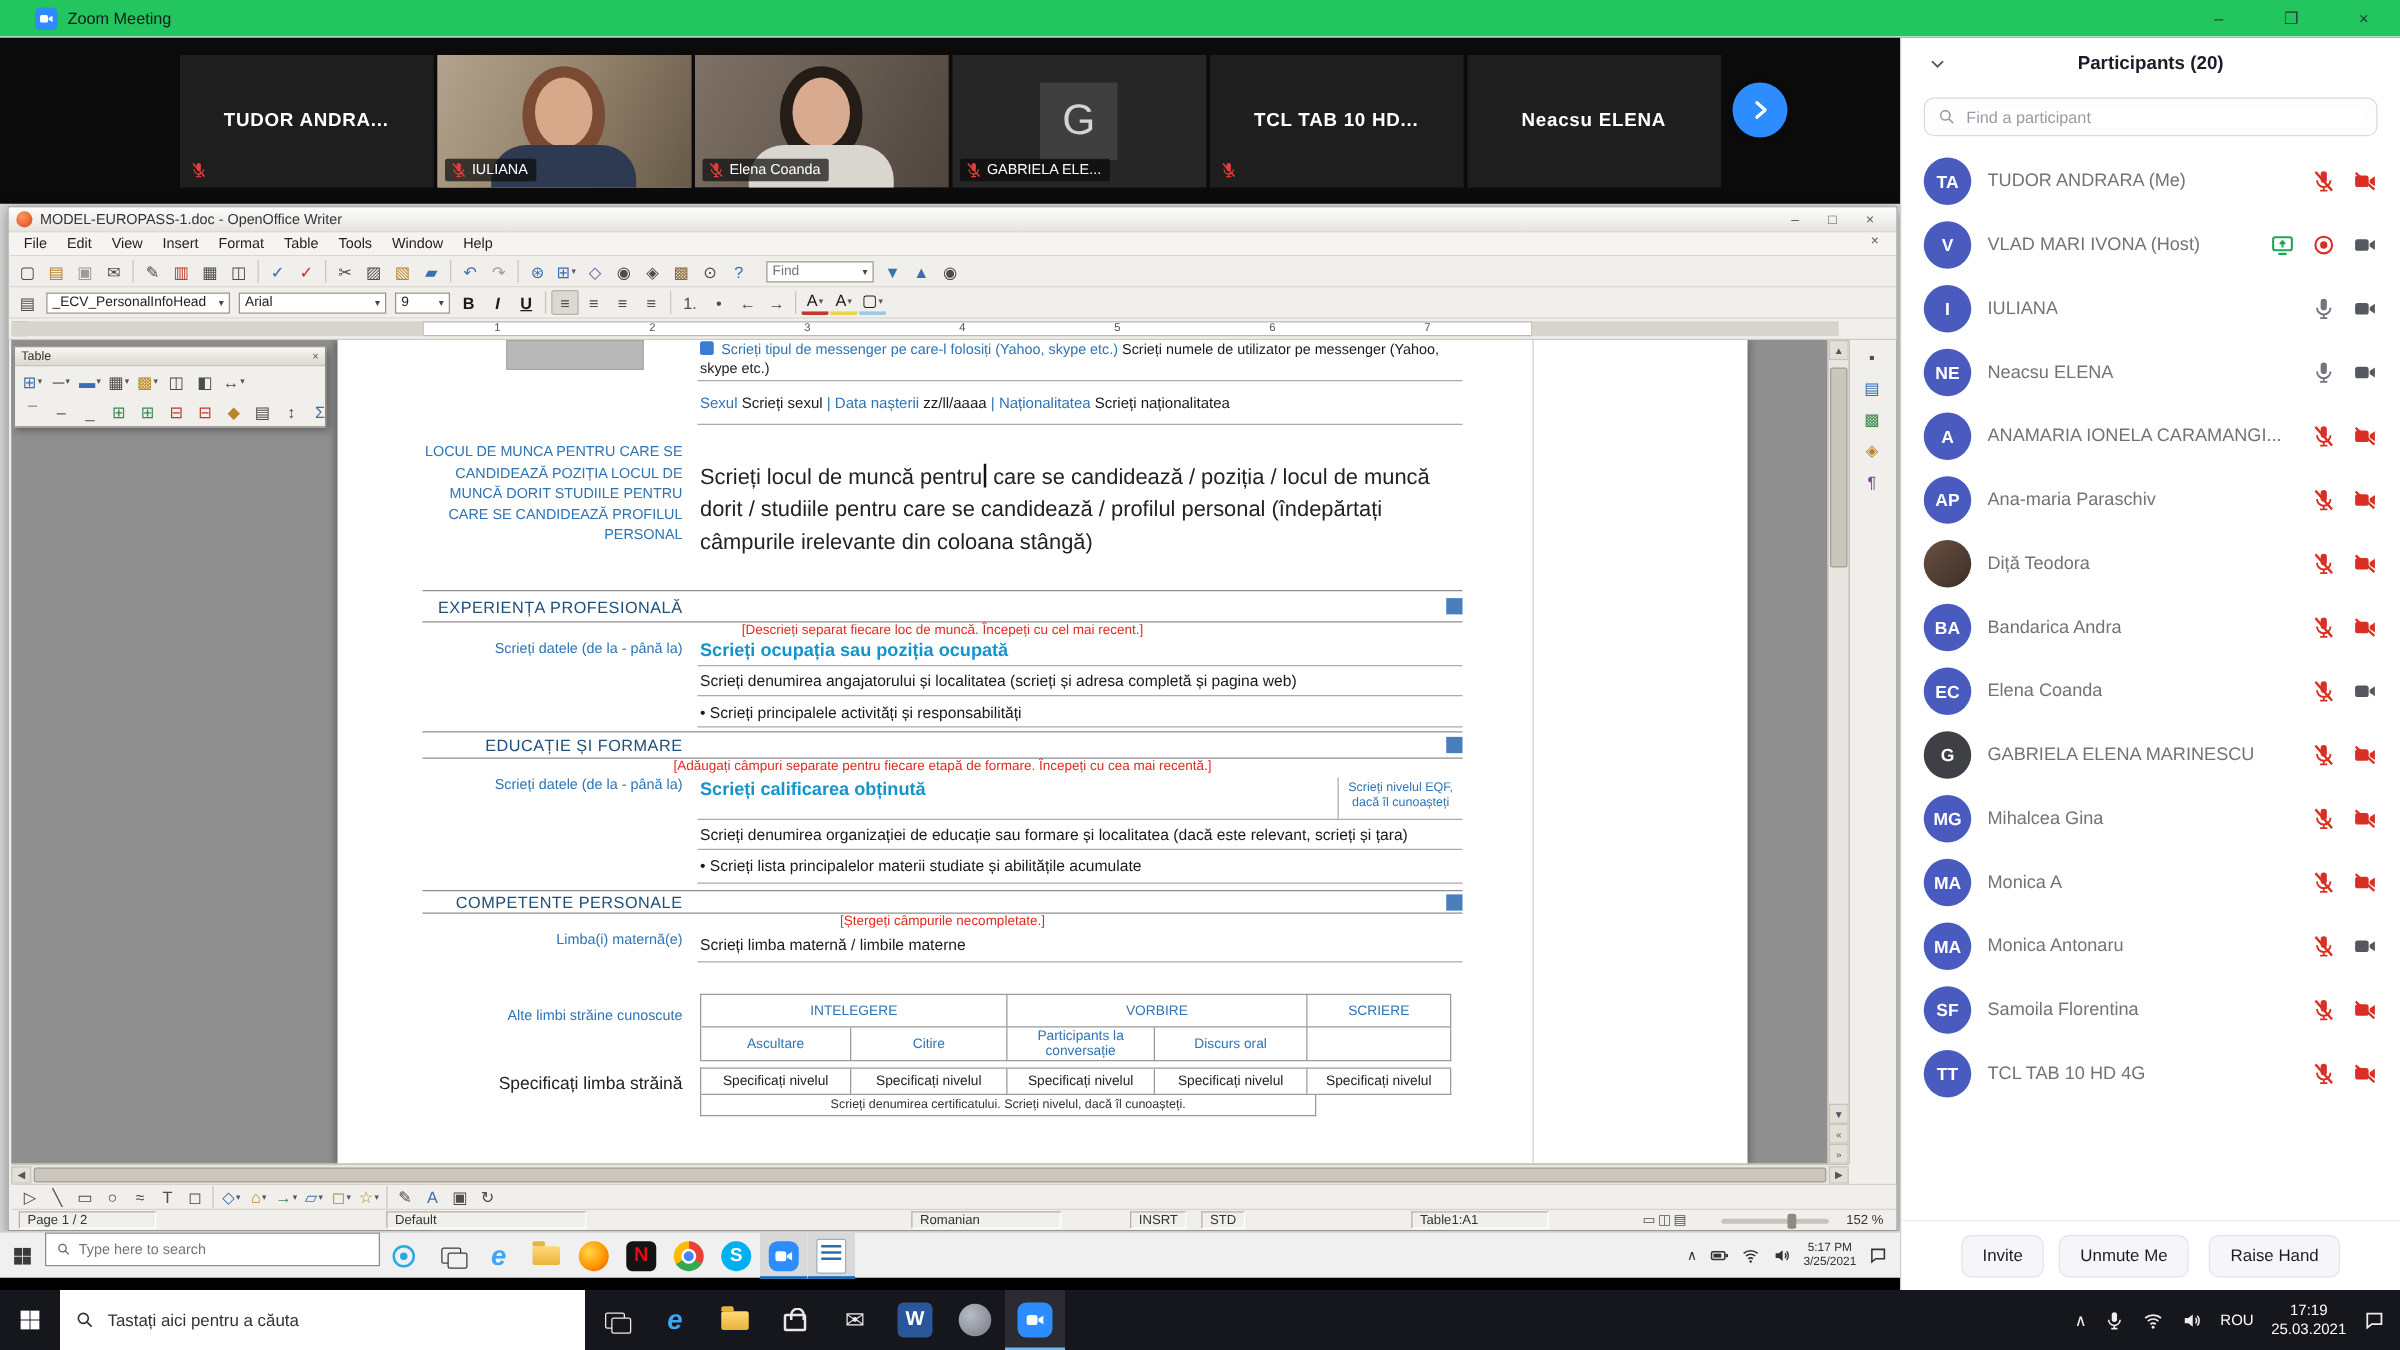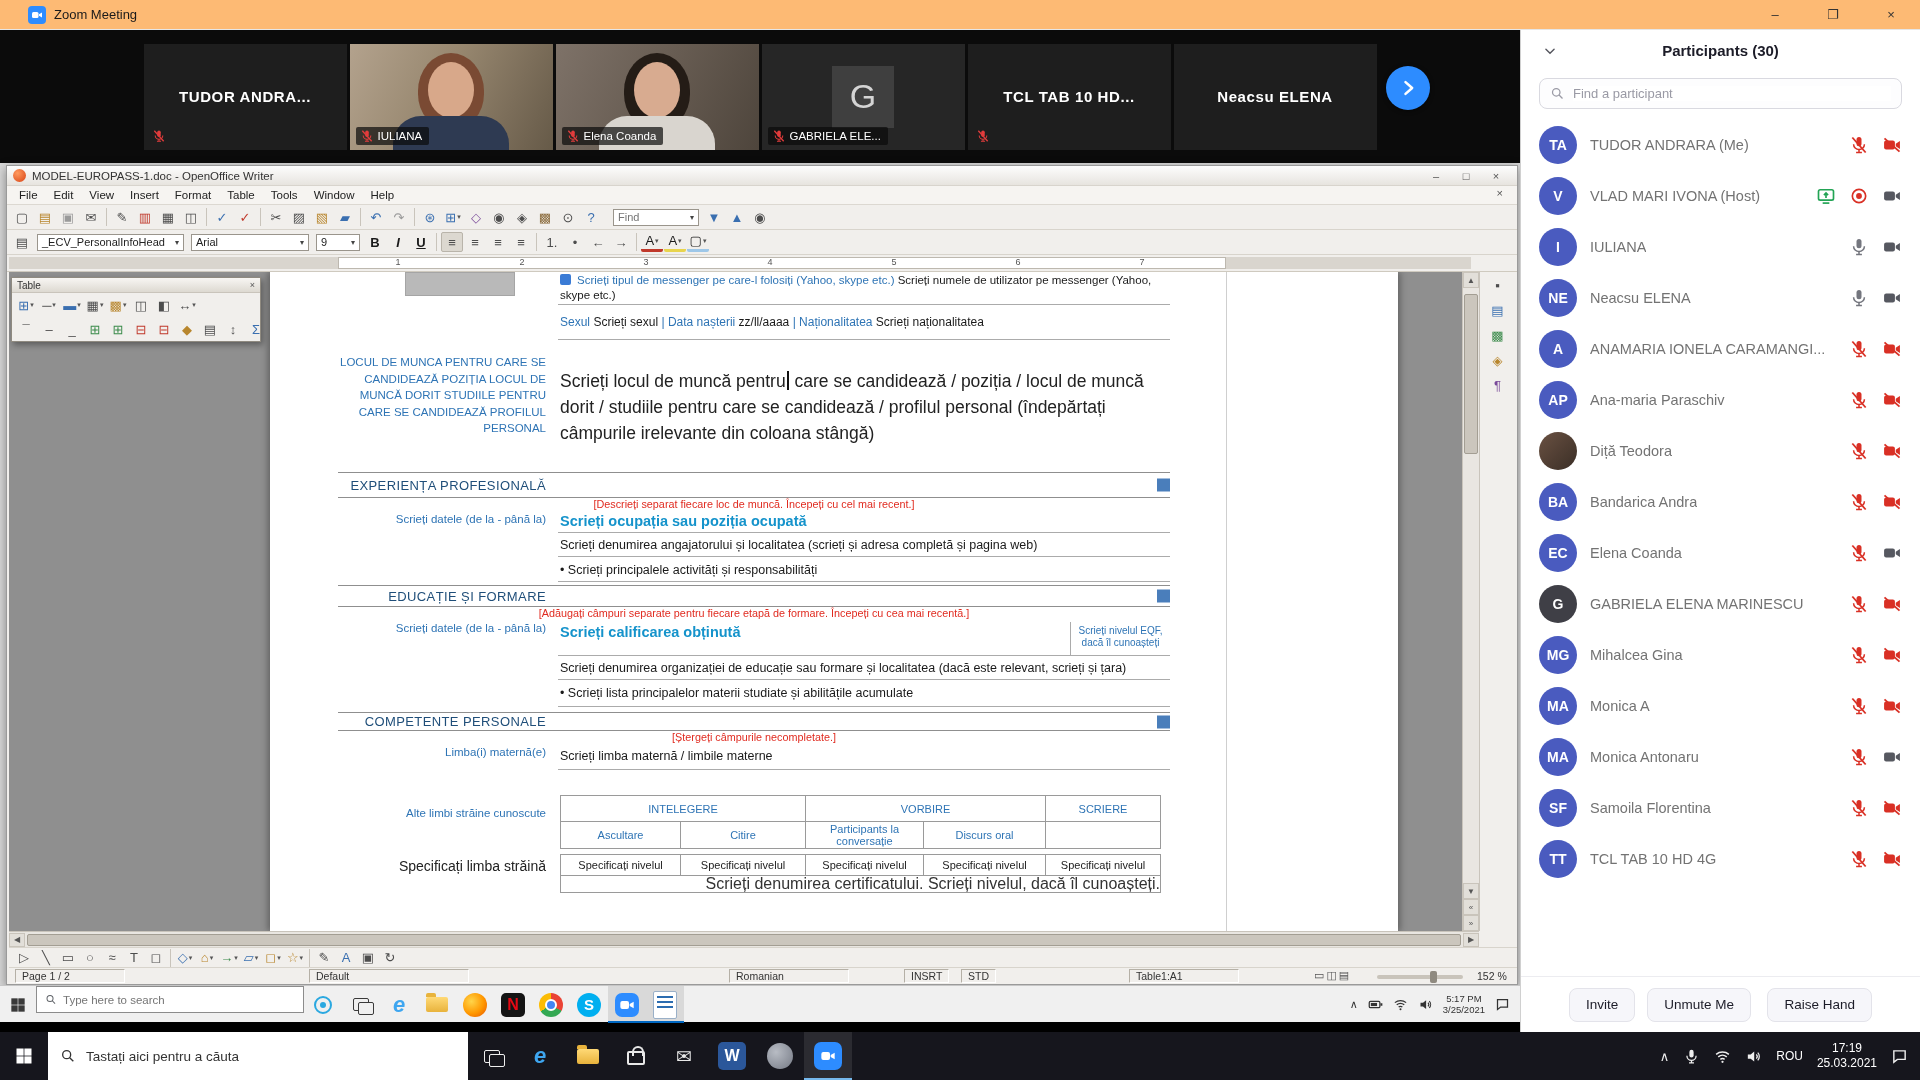--- a/index.html
+++ b/index.html
@@ -1,21 +1,21 @@
 <!DOCTYPE html>
 <html><head>
 <meta charset="utf-8">
 <style>
 *{margin:0;padding:0;box-sizing:border-box}
 html,body{width:1920px;height:1080px;overflow:hidden;background:#000;font-family:"Liberation Sans",sans-serif}
 #screen{position:relative;width:1920px;height:1080px}
 svg{display:block}
 
 
-#ztb{position:absolute;left:0;top:0;width:1920px;height:30px;background:#fdba74;border-bottom:1px solid #e6e6e6;display:flex;align-items:center;z-index:50}
+#ztb{position:absolute;left:0;top:0;width:1920px;height:30px;background:#22c55e;border-bottom:1px solid #e6e6e6;display:flex;align-items:center;z-index:50}
 .zlogo{width:18px;height:18px;border-radius:4px;background:#2D8CFF;margin-left:28px;display:flex;align-items:center;justify-content:center}
 .zlogo svg{width:12px;height:12px}
 #ztb .ttl{margin-left:8px;font-size:13px;color:#1a1a1a}
 #ztb .wctrls{margin-left:auto;display:flex;height:30px}
 #ztb .wc{width:58px;display:flex;align-items:center;justify-content:center;font-size:13px;color:#333}
 
 
 #zstage{position:absolute;left:0;top:30px;width:1520px;height:1002px;background:#000}
 
 
@@ -90,21 +90,21 @@
 .noteline{grid-column:1/-1;text-align:center;font-size:10.8px;color:#e02b20}
 .caret{display:inline-block;width:2px;height:19px;background:#111;vertical-align:-3px;margin:0 1px}
 .msgico{display:inline-block;width:11px;height:11px;background:#3a7bd5;border-radius:2px;margin-right:6px;vertical-align:-1px}
 .cal{display:grid;grid-template-columns:1fr 100px}
 .eqf{border-left:1px solid #ababab;font-size:10px;line-height:12px;color:#2E74B5;text-align:center;padding-top:3px}
 .lg{display:grid;border-left:1px solid #9a9a9a;border-top:1px solid #9a9a9a;width:601px;font-size:11px;color:#2E74B5;text-align:center}
 .lg>div{border-right:1px solid #9a9a9a;border-bottom:1px solid #9a9a9a;display:flex;align-items:center;justify-content:center;line-height:12px}
 .lg-h1{grid-template-columns:245px 240px 115px;height:27px}
 .lg-h2{grid-template-columns:120px 125px 118px 122px 115px;height:27px;border-top:none}
 .lg-spec{grid-template-columns:120px 125px 118px 122px 115px;height:22px;color:#222}
-.certbox{width:601px;border:1px solid #9a9a9a;border-top:none;height:17px;text-align:right;font-size:16px;color:#333;line-height:15px}
+.certbox{width:493px;border:1px solid #9a9a9a;border-top:none;height:17px;text-align:center;font-size:10px;color:#333;line-height:15px}
 
 
 .palette{position:absolute;left:2px;top:5px;width:250px;background:#f1efec;border:1px solid #8f8a80;box-shadow:2px 3px 6px rgba(0,0,0,.35);z-index:5}
 .pal-title{height:15px;background:linear-gradient(#f8f6f3,#ddd9d1);display:flex;align-items:center;font-size:10px;padding:0 5px;color:#333;border-bottom:1px solid #c9c4bb}
 .pal-x{margin-left:auto;font-size:9px;color:#555}
 .pal-row{display:flex;align-items:center;padding:2px 3px;gap:1px}
 
 
 .vscroll{position:absolute;right:0;top:0;width:17px;height:659px;background:#e9e6e1;border-left:1px solid #c9c4bb}
 .vs-btn{height:16px;display:flex;align-items:center;justify-content:center;font-size:8px;color:#555;background:#e2dfd9;border:1px solid #c9c4bb}
@@ -1040,21 +1040,21 @@
     </div>
   </div>
 
   <div id="ppanel">
     <div class="p-head">
       <span class="p-chev">
         <svg viewBox="0 0 24 24">
             <path d="M5 9l7 7 7-7" stroke="currentColor" stroke-width="2.4" fill="none" stroke-linecap="round"></path>
           </svg>
       </span>
-      <span>Participants (30)</span>
+      <span>Participants (20)</span>
     </div>
     <div class="p-search-wrap">
       <div class="p-search">
         <svg viewBox="0 0 24 24">
             <circle cx="10" cy="10" r="6" fill="none" stroke="currentColor" stroke-width="2"></circle>
             <path d="M14.5 14.5L20 20" stroke="currentColor" stroke-width="2"></path>
           </svg>
         <input placeholder="Find a participant" style="">
       </div>
     </div>

